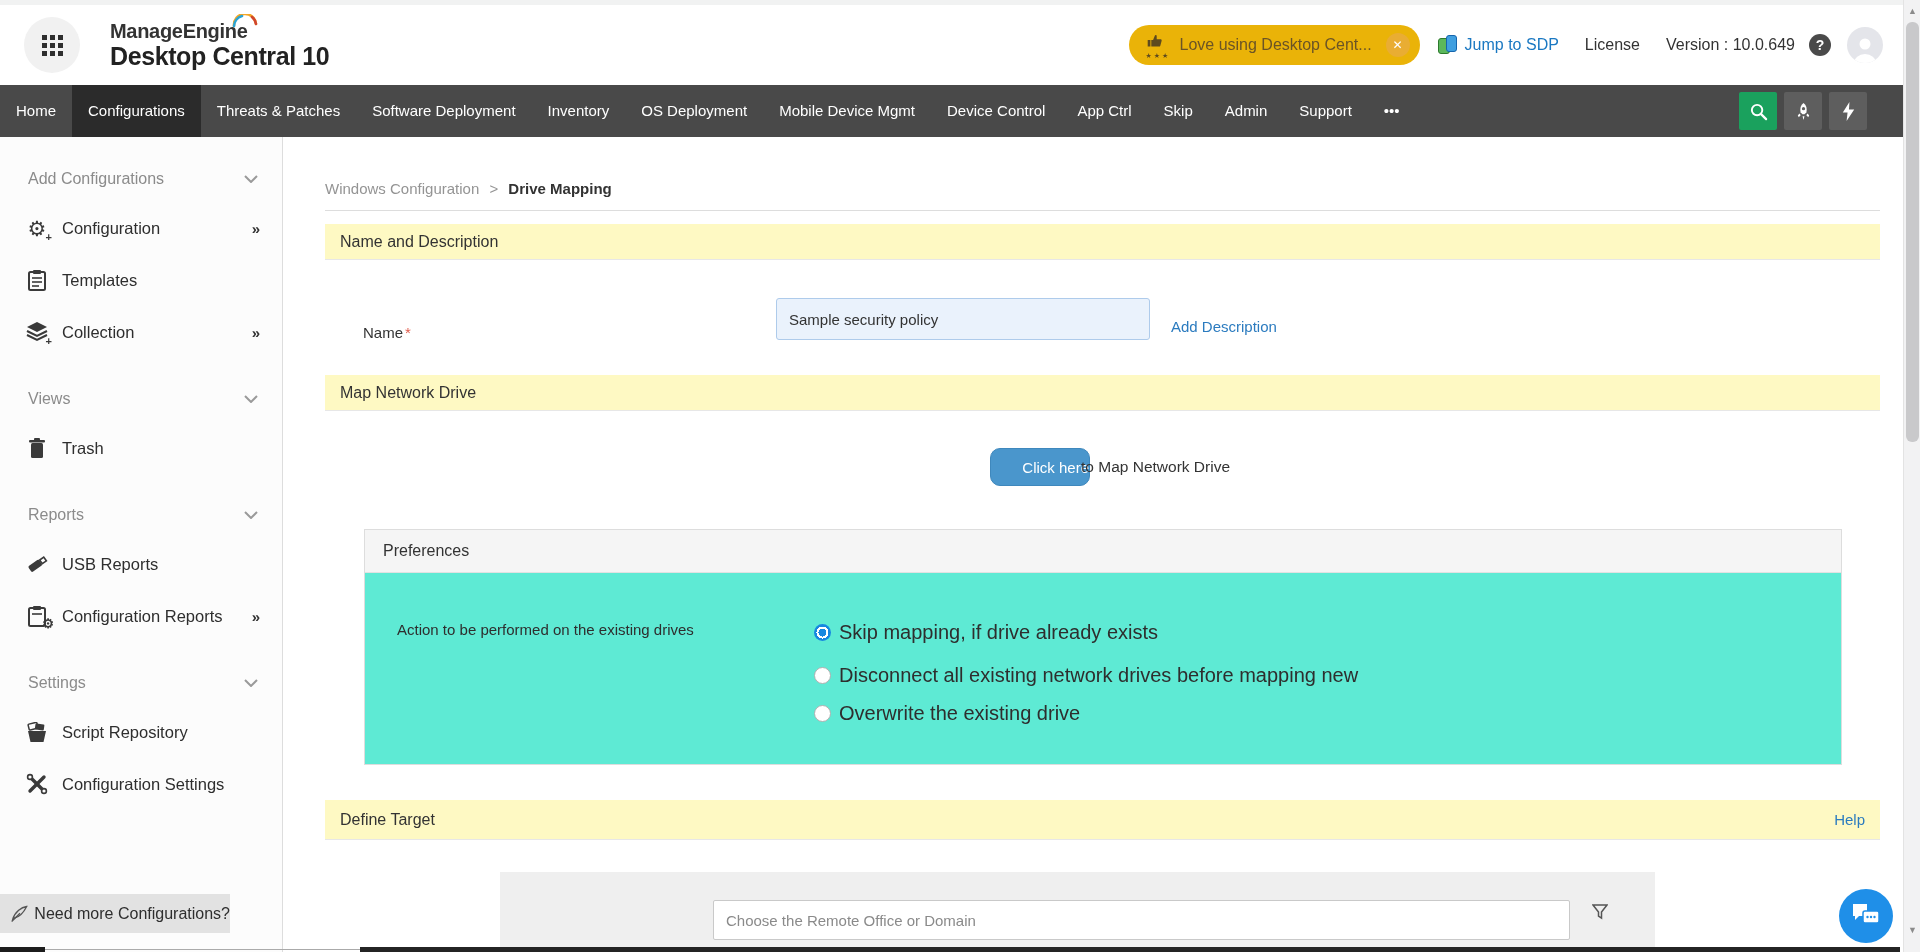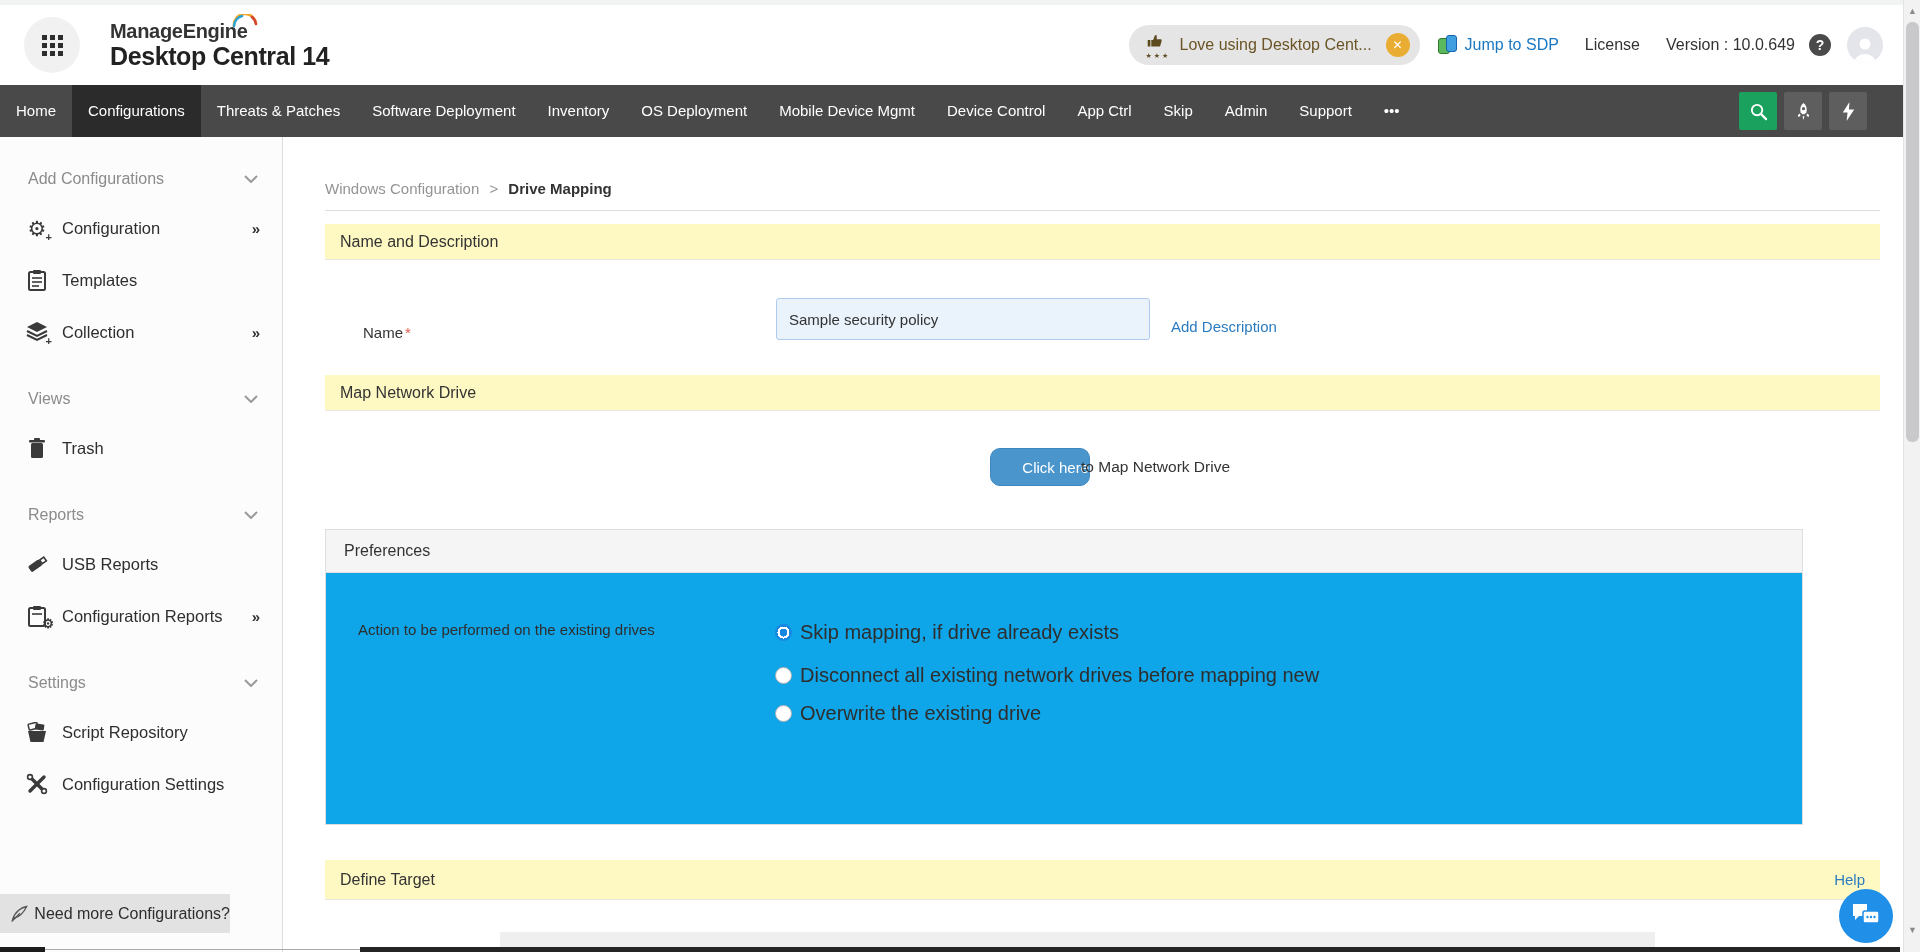--- a/index.html
+++ b/index.html
@@ -13,21 +13,21 @@
             display:flex; align-items:center; }
   .waffle-btn { width:56px; height:56px; border-radius:50%; background:#f1f1f1; border:none;
                 margin-left:24px; display:flex; align-items:center; justify-content:center; cursor:pointer; }
   .waffle { display:grid; grid-template-columns:repeat(3,5px); grid-gap:3px; }
   .waffle i { width:5px; height:5px; background:#2e2e2e; }
   .logo { margin-left:30px; line-height:1.05; }
   .brand-row { font-size:20px; color:#333; font-weight:bold; letter-spacing:-0.3px; position:relative; display:inline-block; }
   .swoosh { position:absolute; right:-10px; top:-7px; }
   .product { font-size:25px; color:#222; font-weight:bold; letter-spacing:-0.4px; margin-top:1px; }
   .top-right { margin-left:auto; display:flex; align-items:center; padding-right:20px; }
-  .pill { display:flex; align-items:center; background:#e5e5e5; border-radius:20px; height:40px;
+  .pill { display:flex; align-items:center; background:#eab308; border-radius:20px; height:40px;
           padding:0 10px 0 16px; cursor:pointer; }
   .thumb-wrap { position:relative; width:24px; height:26px; margin-right:10px; }
   .thumb-stars { position:absolute; left:0; bottom:-2px; font-size:7px; color:#5d4a1f; letter-spacing:0; }
   .pill-text { font-size:16px; color:#6b5426; margin-right:14px; white-space:nowrap; }
   .pill-close { width:24px; height:24px; border-radius:50%; background:#e9ad33; color:#fff;
                 font-size:12px; display:flex; align-items:center; justify-content:center; cursor:pointer; }
   .sdp-link { display:flex; align-items:center; margin-left:18px; cursor:pointer; }
   .sdp-icon { position:relative; width:20px; height:20px; margin-right:7px; }
   .sdp-icon .g { position:absolute; left:0; top:3px; width:12px; height:16px; background:#5cb85c; border:1.5px solid #2d7a2d; border-radius:3px; }
   .sdp-icon .b { position:absolute; left:8px; top:0; width:11px; height:17px; background:#3f9fe0; border:1.5px solid #1565ad; border-radius:3px; }
@@ -88,21 +88,21 @@
   .req { color:#e05b4b; margin-left:2px; }
   .name-input { position:absolute; left:451px; top:38px; width:374px; height:42px; background:#eaf2fc;
                 border:1px solid #aecbeb; border-radius:3px; font-size:15px; color:#333; padding:0 12px;
                 font-family:"Liberation Sans", sans-serif; }
   .add-desc { position:absolute; left:846px; top:58px; font-size:15px; color:#2b7bbf; cursor:pointer; }
   .map-body { position:relative; height:118px; }
   .clickhere { position:absolute; left:665px; top:37px; width:100px; height:38px; background:#4a96cc;
                color:#fff; border:1px solid #3f88bd; border-radius:10px; font-size:15px; cursor:pointer;
                font-family:"Liberation Sans", sans-serif;text-align:right; }
   .click-suffix { position:absolute; left:756px; top:47px; font-size:15.5px; color:#333; }
-  .pref-box { width:1478px; height:296px; border:1px solid #ddd; background:#0ea5e9; }
+  .pref-box { margin-left:39px; width:1478px; height:236px; border:1px solid #ddd; background:#5eead4; }
   .pref-bar { height:43px; background:#f5f5f5; border-bottom:1px solid #e2e2e2; display:flex; align-items:center;
               padding:0 18px; font-size:16px; color:#333; }
   .pref-body { position:relative; height:192px; }
   .action-label { position:absolute; left:32px; top:48px; font-size:15px; color:#2e2e2e; }
   .radio-row { position:absolute; left:449px; display:flex; align-items:center; cursor:pointer; }
   .radio { width:17px; height:17px; border:1px solid #b0b0b0; border-radius:50%; background:#fff; margin-right:8px; flex:none; }
   .radio.sel { border:none; background:radial-gradient(circle, #1787e0 0 4px, #fff 4px 6px, #1787e0 6px); }
   .radio-row .rl { font-size:20px; color:#2e2e2e; white-space:nowrap; }
   .define-sec { margin-top:35px; }
   .define-bar { height:40px; }
@@ -144,21 +144,21 @@
         </span>
     </button>
     <div class="logo">
       <span class="brand-row"><span>ManageEngine</span>
         <svg class="swoosh" width="26" height="14" viewBox="0 0 26 14">
           <path d="M2 12 A 11 11 0 0 1 24 10" fill="none" stroke="#f5a623" stroke-width="2.6" stroke-linecap="round"></path>
           <path d="M2 12 A 11 11 0 0 1 10 2" fill="none" stroke="#2aa4d6" stroke-width="2.6" stroke-linecap="round"></path>
           <path d="M20 3 A 11 11 0 0 1 24 10" fill="none" stroke="#d0452f" stroke-width="2.6" stroke-linecap="round"></path>
         </svg>
       </span>
-      <div class="product">Desktop Central 14</div>
+      <div class="product">Desktop Central 10</div>
     </div>
 
     <div class="top-right">
       <div class="pill">
         <span class="thumb-wrap">
           <svg width="18" height="18" viewBox="0 0 20 20">
               <path fill="#5d4a1f" d="M7 9h2l2-5c.2-.8 2-.8 2 .6V8h4.2c1 0 1.5.8 1.3 1.6l-1.5 5.6c-.2.7-.7 1-1.3 1H7z M3 9h3v7H3z"></path>
             </svg>
           <span class="thumb-stars">★ ★ ★</span>
         </span>

